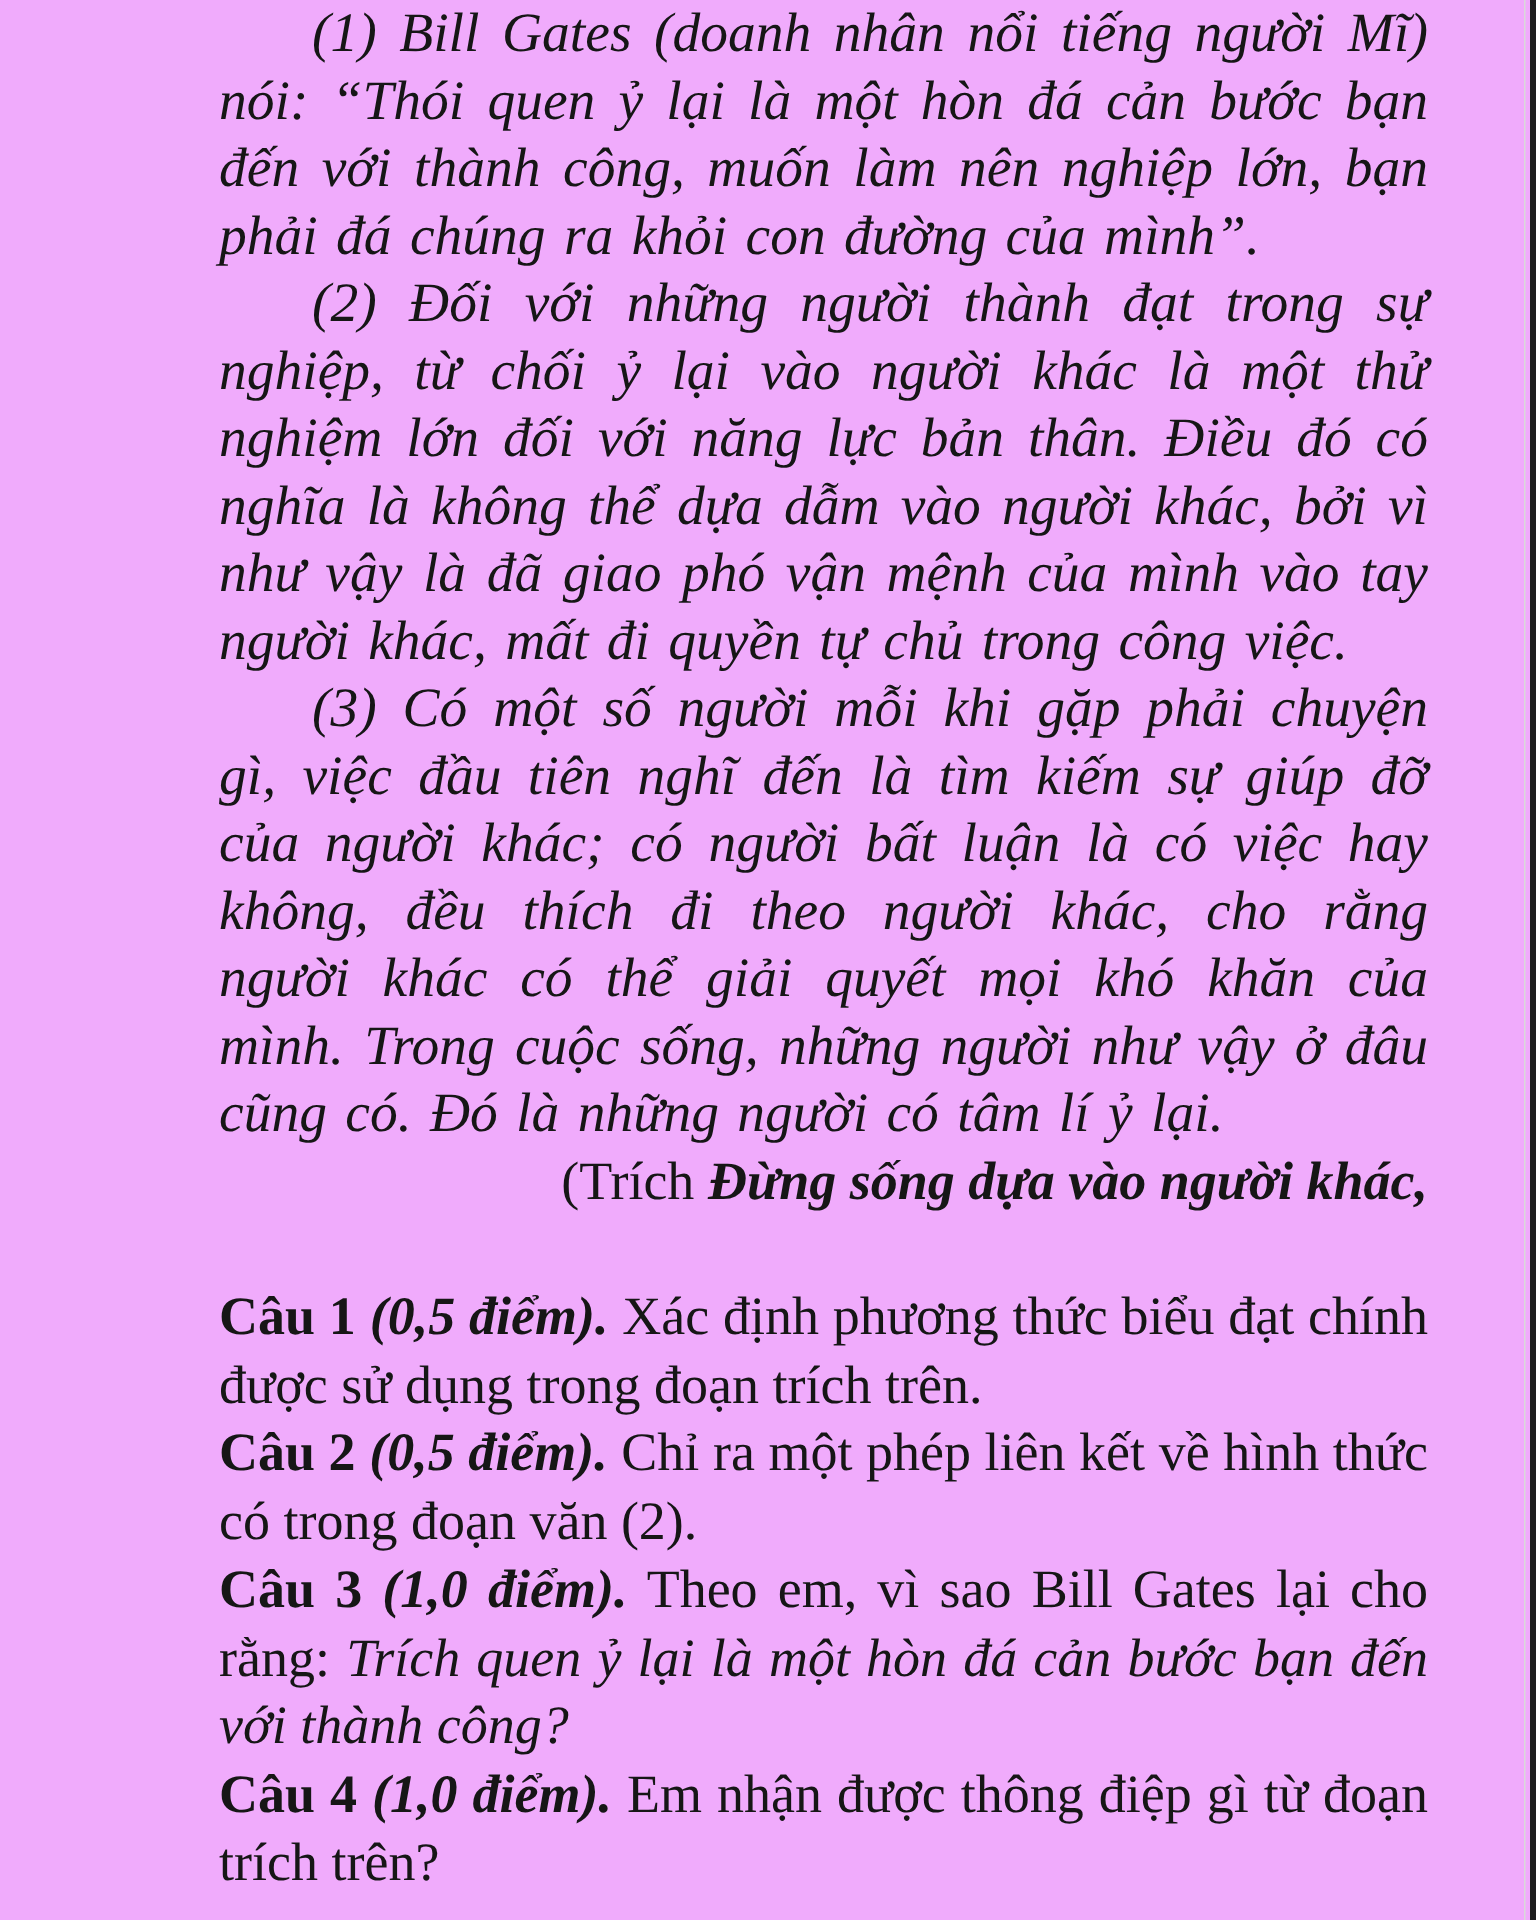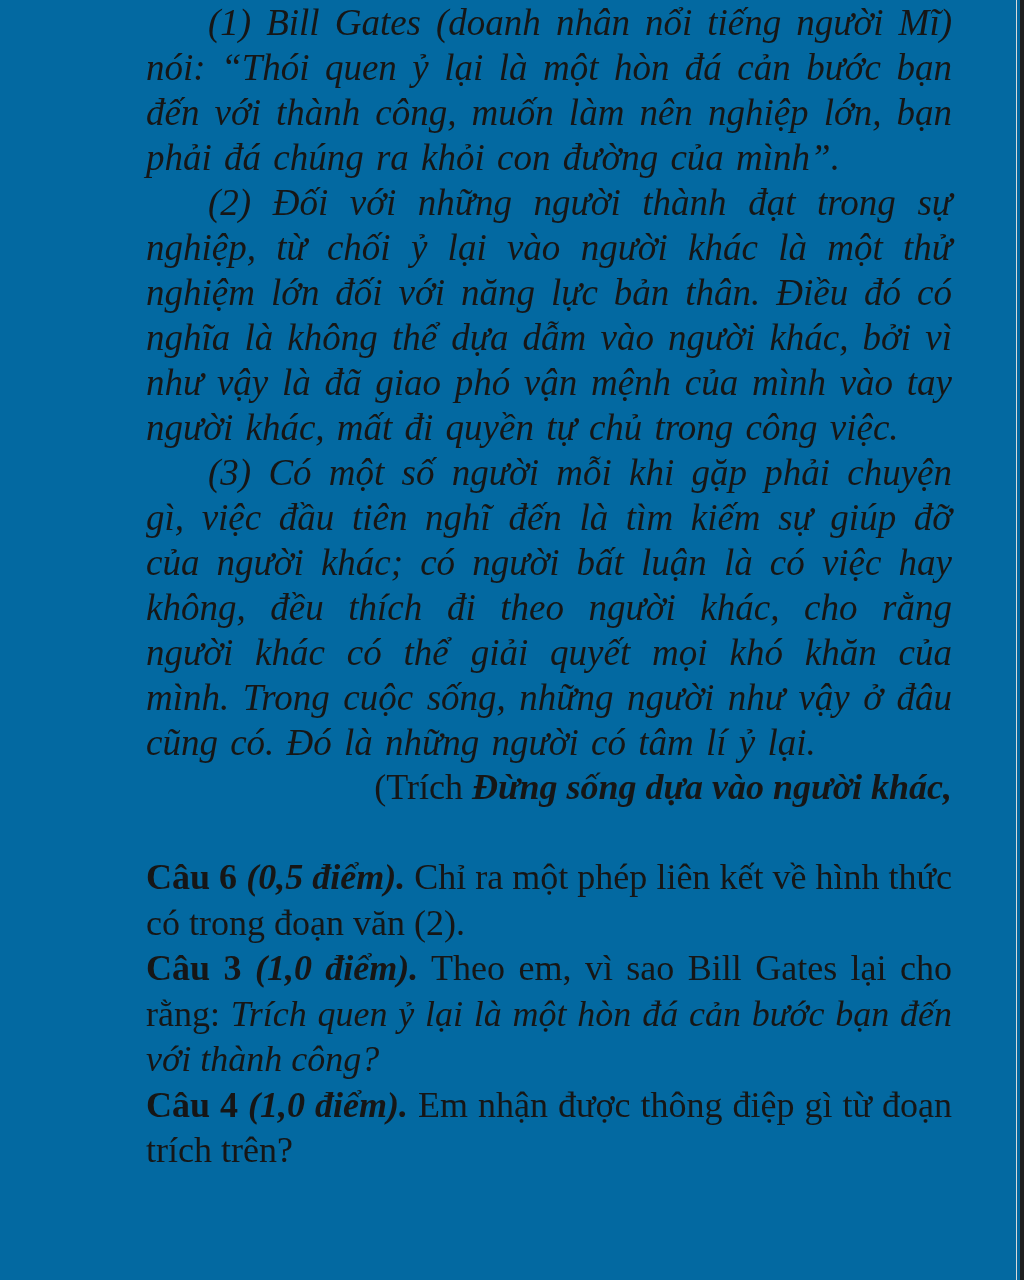--- a/index.html
+++ b/index.html
@@ -11,21 +11,21 @@
     width: 1024px;
     height: 1280px;
     position: relative;
     overflow: hidden;
     font-family: "Liberation Serif", "DejaVu Serif", serif;
     color: #161616;
   }
   .page {
     position: absolute;
     inset: 0;
-    background: #0369a1;
+    background: #f0abfc;
   }
   
   .edge-light {
     position: absolute;
     top: 0;
     right: 7px;
     width: 1px;
     height: 100%;
     background: #d9d9d9;
   }
@@ -100,23 +100,28 @@
     </div>
 
     <div class="citation">
       <span>(Trích</span>
       <span class="src-title">Đừng sống dựa vào người khác</span><span class="src-comma">,</span><br>
       <br>
     </div>
 
     <div class="questions">
 
+      <p>
+        <span class="q-label">Câu 1</span>
+        <span class="q-points">(0,5 điểm).</span>
+        <span class="q-text">Xác định phương thức biểu đạt chính được sử dụng trong đoạn trích trên.</span><span class="q-quote"></span>
+      </p>
 
       <p>
-        <span class="q-label">Câu 6</span>
+        <span class="q-label">Câu 2</span>
         <span class="q-points">(0,5 điểm).</span>
         <span class="q-text">Chỉ ra một phép liên kết về hình thức có trong đoạn văn (2).</span><span class="q-quote"></span>
       </p>
 
       <p>
         <span class="q-label">Câu 3</span>
         <span class="q-points">(1,0 điểm).</span>
         <span class="q-text">Theo em, vì sao Bill Gates lại cho rằng:</span>
         <span class="q-quote">Trích quen ỷ lại là một hòn đá cản bước bạn đến với thành công?</span>
       </p>

